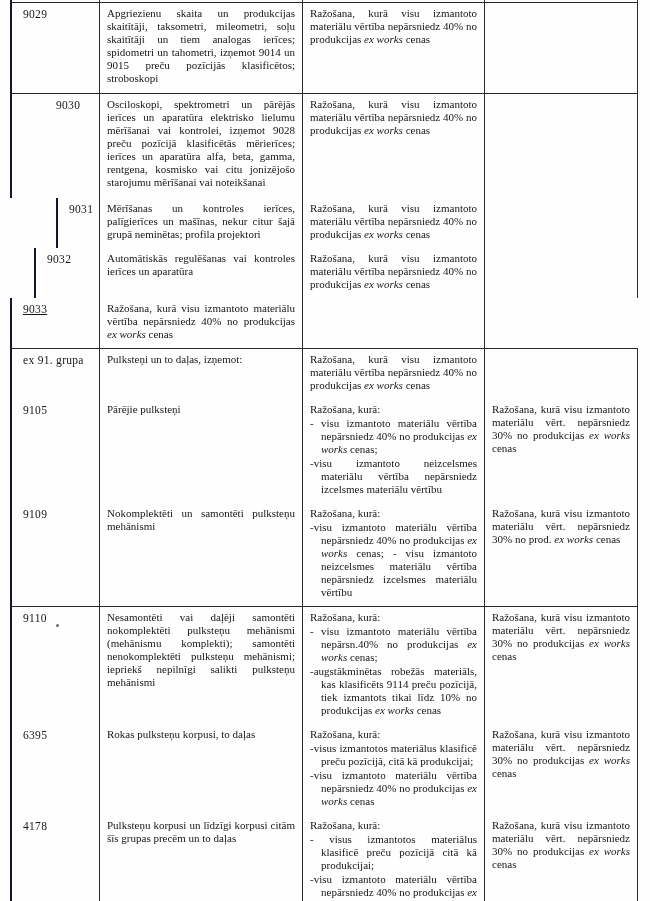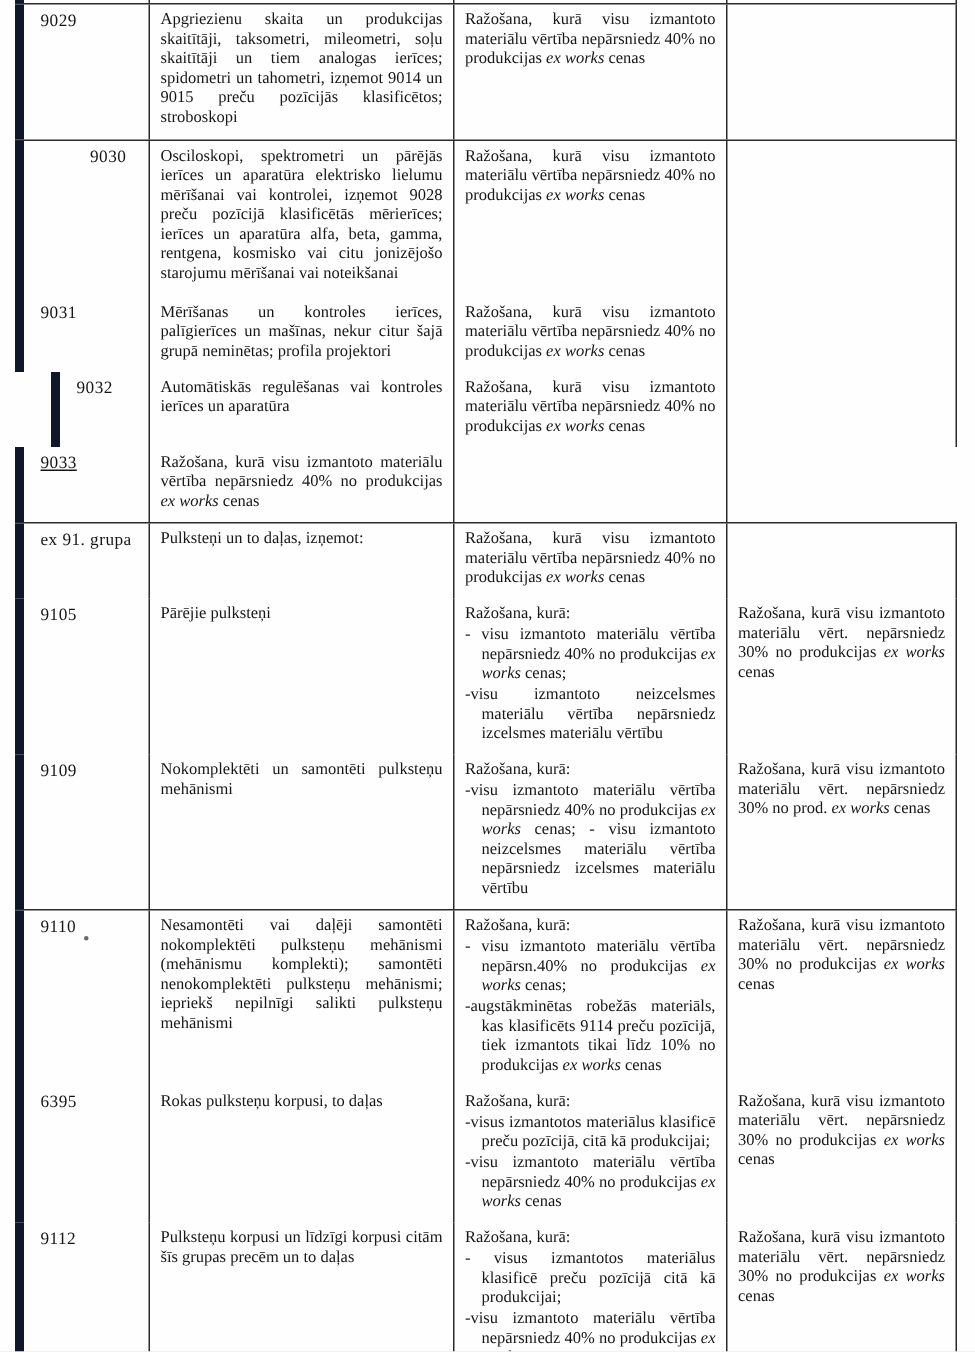--- a/index.html
+++ b/index.html
@@ -21,21 +21,21 @@
     border-top: 1px solid #2a2a2a;
   }
   .block.stub { border-top: none; }
   .cell {
     border-right: 1px solid #2a2a2a;
     padding: 4px 7px 6px 7px;
     font-size: 11px;
     line-height: 13px;
   }
   .c-code {
-    border-left: 6px solid #0f172a;
+    border-left: 2px solid #0f172a;
     padding-left: 11px;
     padding-top: 5px;
     font-size: 11.5px;
     letter-spacing: 0.3px;
   }
   .stub .cell { padding: 0; height: 2px; }
   .para {
     text-align: justify;
     margin-bottom: 1px;
   }
@@ -74,21 +74,21 @@
         <div class="cell c-code" style="min-height: 104px; padding-left: 44px;">
           <div>9030</div>
         </div>
         <div class="cell c-desc">
           <div class="para">Osciloskopi, spektrometri un pārējās ierīces un aparatūra elektrisko lielumu mērīšanai vai kontrolei, izņemot 9028 preču pozīcijā klasificētās mērierīces; ierīces un aparatūra alfa, beta, gamma, rentgena, kosmisko vai citu jonizējošo starojumu mērīšanai vai noteikšanai</div>
         </div>
         <div class="cell c-rule1">
           <div class="para">Ražošana, kurā visu izmantoto materiālu vērtība nepārsniedz 40% no produkcijas <i>ex works</i> cenas</div>
         </div>
         <div class="cell c-rule2"></div>
-        <div class="cell c-code" style="min-height: 49px;">
+        <div class="cell c-code" style="min-height: 49px; margin-left: 46px;">
           <div>9031</div>
         </div>
         <div class="cell c-desc">
           <div class="para">Mērīšanas un kontroles ierīces, palīgierīces un mašīnas, nekur citur šajā grupā neminētas; profila projektori</div>
         </div>
         <div class="cell c-rule1">
           <div class="para">Ražošana, kurā visu izmantoto materiālu vērtība nepārsniedz 40% no produkcijas <i>ex works</i> cenas</div>
         </div>
         <div class="cell c-rule2"></div>
         <div class="cell c-code" style="min-height: 48px; margin-left: 24px;">
@@ -171,21 +171,21 @@
         </div>
         <div class="cell c-rule1">
           <div class="para">Ražošana, kurā:</div>
           <div class="para hang">-visus izmantotos materiālus klasificē preču pozīcijā, citā kā produkcijai;</div>
           <div class="para hang">-visu izmantoto materiālu vērtība nepārsniedz 40% no produkcijas <i>ex works</i> cenas</div>
         </div>
         <div class="cell c-rule2">
           <div class="para">Ražošana, kurā visu izmantoto materiālu vērt. nepārsniedz 30% no produkcijas <i>ex works</i> cenas</div>
         </div>
         <div class="cell c-code" style="min-height: 83px;">
-          <div>9112</div>
+          <div>4178</div>
         </div>
         <div class="cell c-desc">
           <div class="para">Pulksteņu korpusi un līdzīgi korpusi citām šīs grupas precēm un to daļas</div>
         </div>
         <div class="cell c-rule1">
           <div class="para">Ražošana, kurā:</div>
           <div class="para hang">- visus izmantotos materiālus klasificē preču pozīcijā citā kā produkcijai;</div>
           <div class="para hang">-visu izmantoto materiālu vērtība nepārsniedz 40% no produkcijas <i>ex works</i> cenas</div>
         </div>
         <div class="cell c-rule2">

